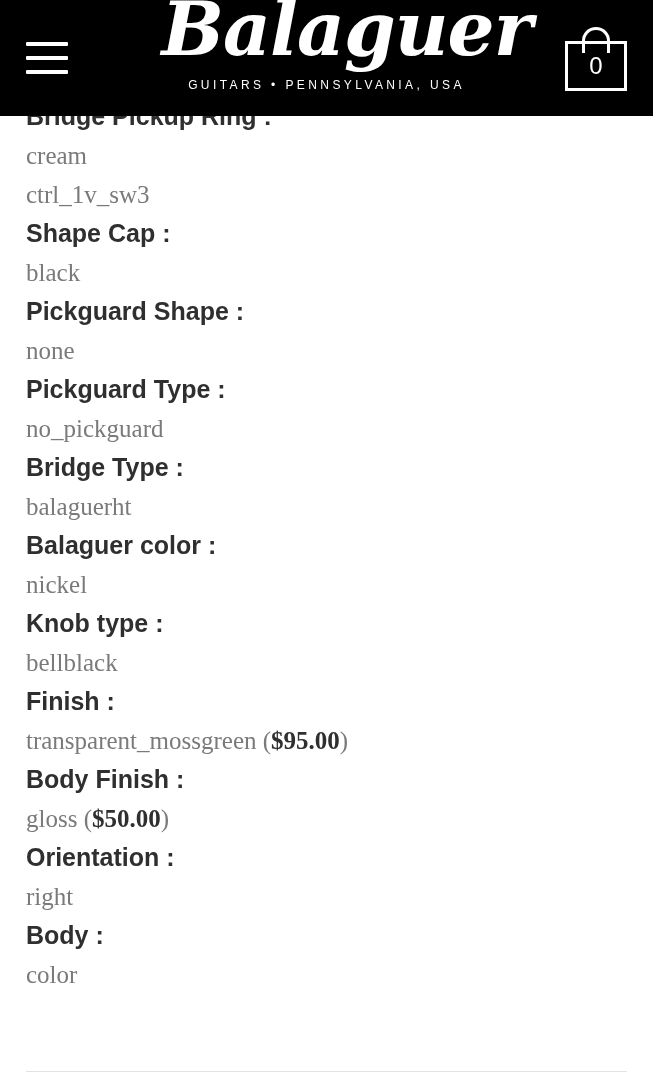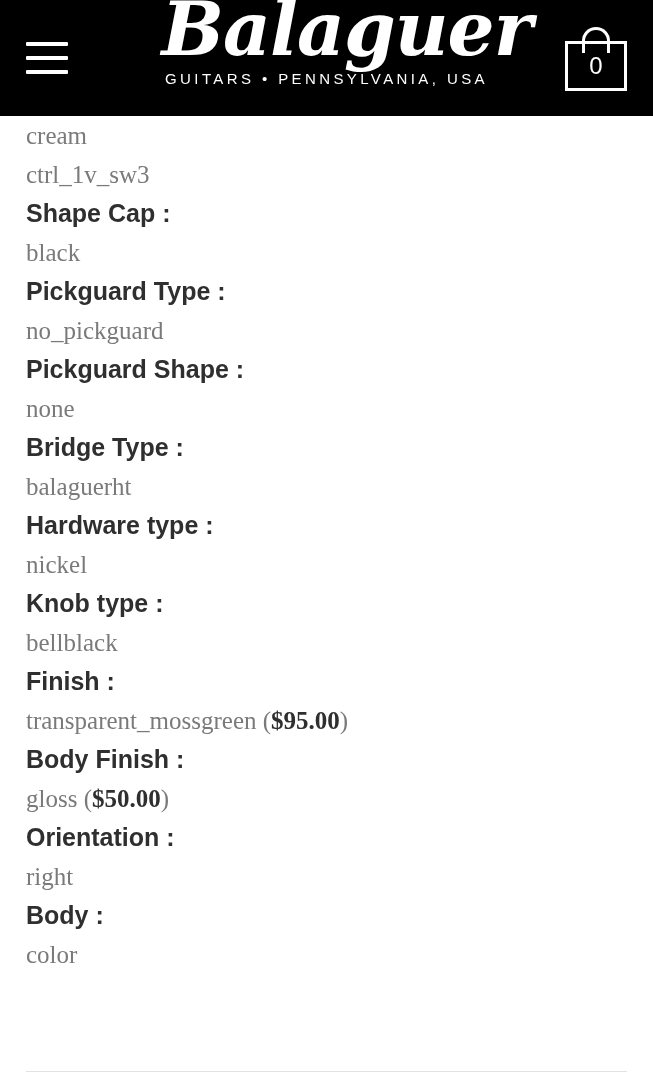--- a/index.html
+++ b/index.html
@@ -60,24 +60,24 @@
     font-style: italic;
     font-weight: 700;
     font-size: 74px;
     color: #ffffff;
     line-height: 1.0;
     letter-spacing: -1px;
     white-space: nowrap;
   }
   .logo-sub {
     font-family: "Liberation Sans", sans-serif;
-    font-size: 15px;
+    font-size: 12px;
     letter-spacing: 3.4px;
     color: #ffffff;
-    margin-top: 4px;
+    margin-top: 12px;
     white-space: nowrap;
   }
 
   .cart {
     position: relative;
     width: 62px;
     height: 66px;
     flex: 0 0 auto;
     cursor: pointer;
   }
@@ -188,49 +188,50 @@
       <div class="handle"></div>
       <div class="bag"></div>
       <div class="count">0</div>
     </div>
   </div>
 
   <div class="content">
     <div class="spec-list">
 
       <div class="spec-row first-row">
+        <div class="spec-label">Bridge Pickup Ring :</div>
         <div class="spec-value">cream</div>
       </div>
 
       <div class="spec-row">
         <div class="spec-value">ctrl_1v_sw3</div>
       </div>
 
       <div class="spec-row">
         <div class="spec-label">Shape Cap :</div>
         <div class="spec-value">black</div>
       </div>
 
       <div class="spec-row">
+        <div class="spec-label">Pickguard Shape :</div>
+        <div class="spec-value">none</div>
+      </div>
+
+      <div class="spec-row">
         <div class="spec-label">Pickguard Type :</div>
         <div class="spec-value">no_pickguard</div>
       </div>
 
       <div class="spec-row">
-        <div class="spec-label">Pickguard Shape :</div>
-        <div class="spec-value">none</div>
-      </div>
-
-      <div class="spec-row">
         <div class="spec-label">Bridge Type :</div>
         <div class="spec-value">balaguerht</div>
       </div>
 
       <div class="spec-row">
-        <div class="spec-label">Hardware type :</div>
+        <div class="spec-label">Balaguer color :</div>
         <div class="spec-value">nickel</div>
       </div>
 
       <div class="spec-row">
         <div class="spec-label">Knob type :</div>
         <div class="spec-value">bellblack</div>
       </div>
 
       <div class="spec-row">
         <div class="spec-label">Finish :</div>

